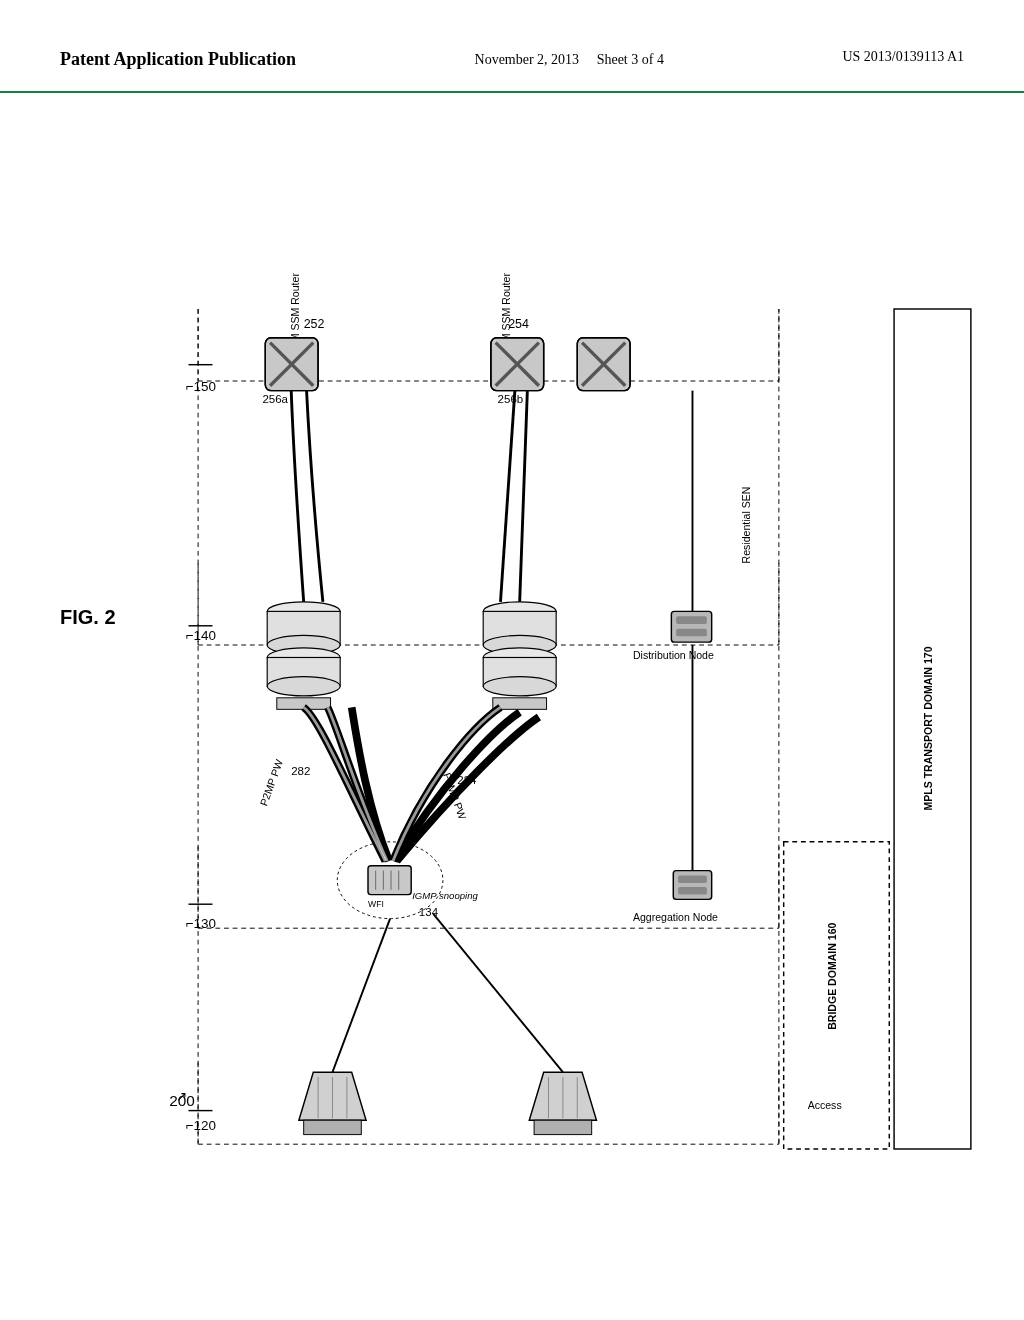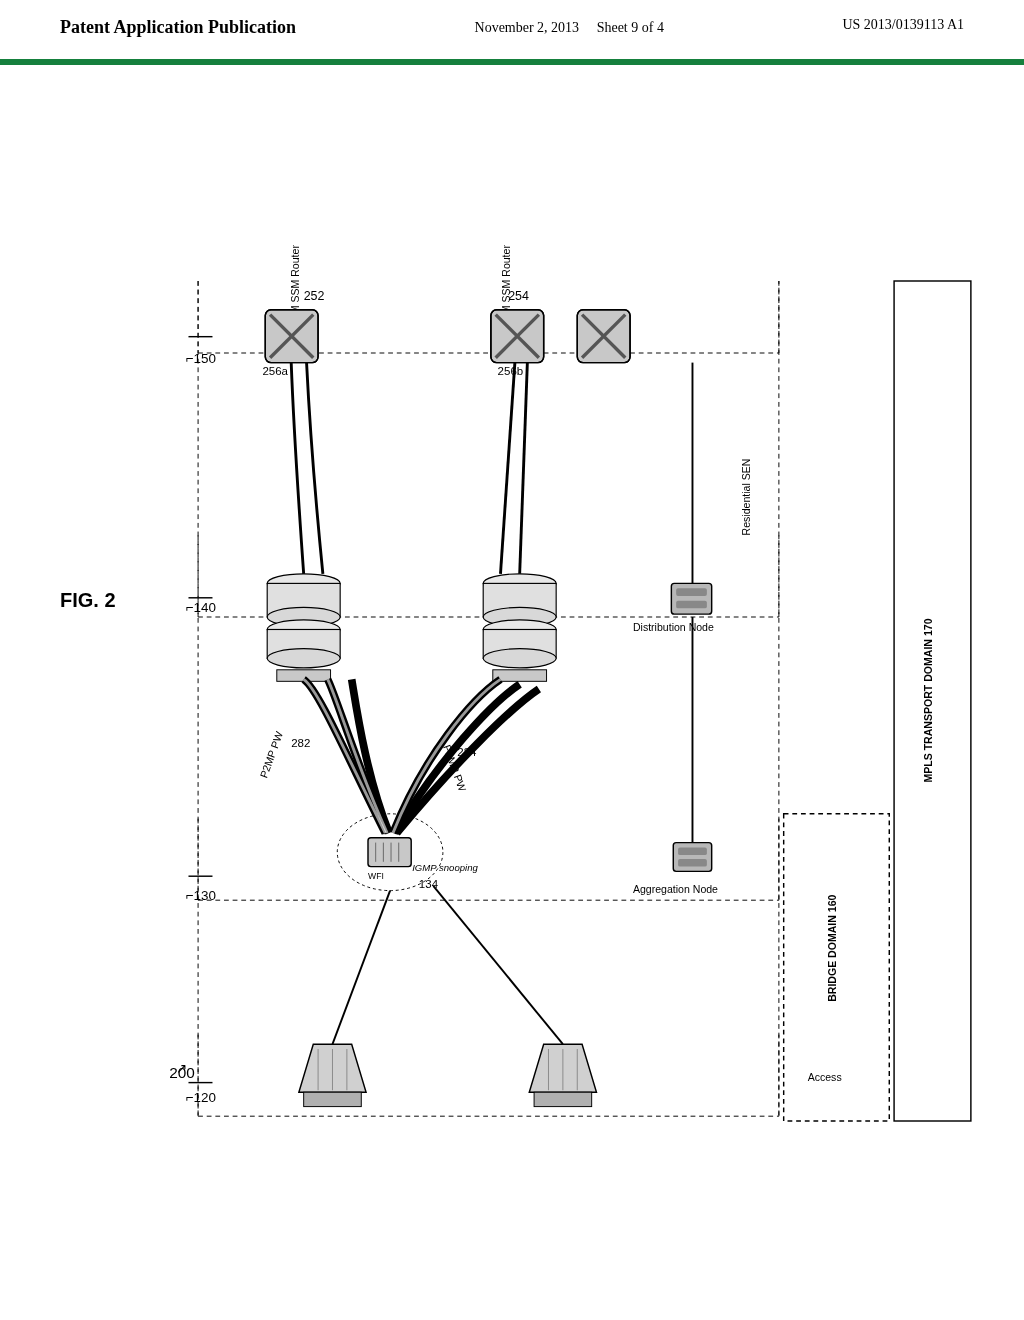--- a/index.html
+++ b/index.html
@@ -9,22 +9,22 @@
       background: #fff;
       font-family: 'Times New Roman', Times, serif;
       position: relative;
       overflow: hidden;
     }
 
     .page-header {
       display: flex;
       justify-content: space-between;
       align-items: flex-start;
-      padding: 17px 60px 20px 60px;
-      border-bottom: 6px solid #15803d;
+      padding: 49px 60px 20px 60px;
+      border-bottom: 2px solid #15803d;
     }
 
     .header-left {
       font-size: 18px;
       font-weight: bold;
       max-width: 380px;
     }
 
     .header-center {
       font-size: 14px;
@@ -48,34 +48,34 @@
       position: absolute;
       top: 0;
       left: 0;
       width: 100%;
       height: 100%;
     }
 
     .fig-label {
       position: absolute;
       left: 60px;
-      top: 524px;
+      top: 513px;
       font-size: 20px;
       font-weight: bold;
       font-family: Arial, sans-serif;
     }
   </style>
 </head>
 <body>
 
 <div class="page-header">
   <div class="header-left">Patent Application Publication</div>
   <div class="header-center">
     <span>November 2, 2013</span>&nbsp;&nbsp;&nbsp;&nbsp;
-    <span>Sheet 9 of 4</span>
+    <span>Sheet 3 of 4</span>
   </div>
   <div class="header-right">US 2013/0139113 A1</div>
 </div>
 
 <div class="diagram-area">
   <div class="fig-label">FIG. 2</div>
 
   <svg viewBox="0 0 1024 1250" xmlns="http://www.w3.org/2000/svg">
 
     <text x="155" y="1055" font-size="16" font-family="Arial">200</text>

